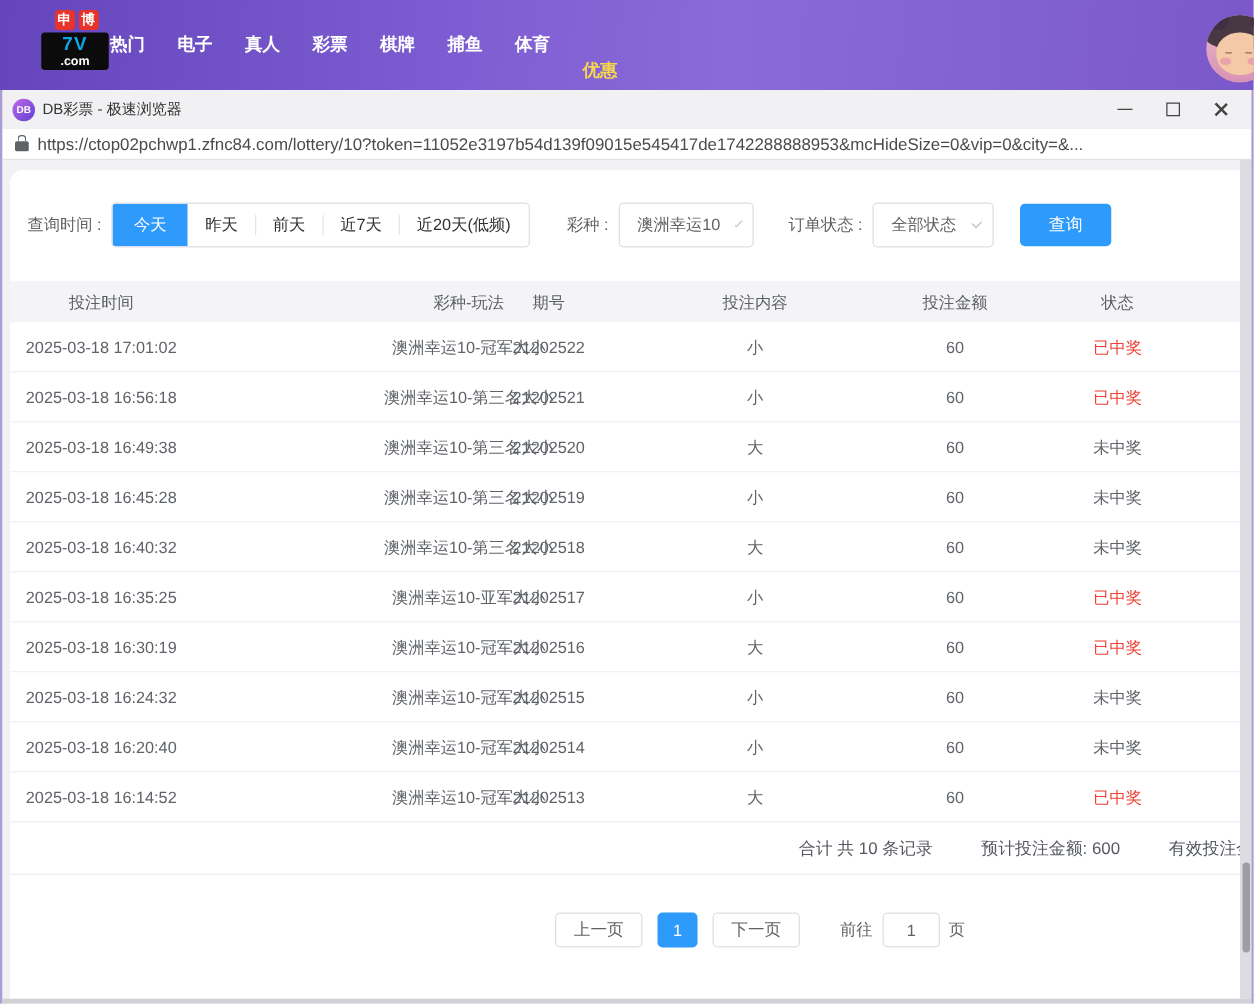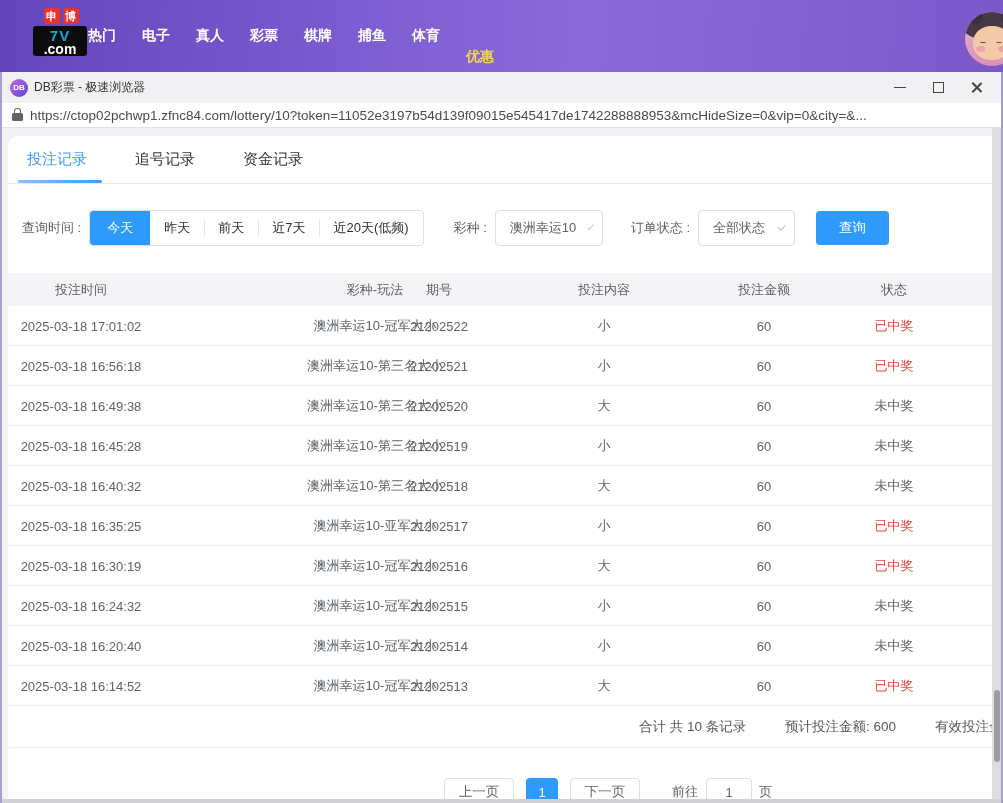--- a/index.html
+++ b/index.html
@@ -12,21 +12,21 @@
 
   
   .banner { position:absolute; top:0; left:0; width:1003px; height:72px;
     background: linear-gradient(95deg,#6445bb 0%, #7e5ed2 38%, #8a6ad8 58%, #7a58ca 100%); }
   .logo { position:absolute; left:33px; top:8px; width:56px; height:52px; cursor:pointer; }
   .logo-badges { display:flex; gap:3px; justify-content:center; margin-bottom:2px; }
   .logo-badge { width:16px; height:16px; background:#e8332a; color:#fff; font-size:11px; line-height:16px;
     text-align:center; border-radius:3px; font-weight:bold; }
   .logo-black { width:54px; background:#0b0b0b; border-radius:3px; text-align:center; padding:1px 0 2px; }
   .logo-main { color:#0ea5e9; font-weight:bold; font-size:15px; line-height:18px; letter-spacing:1px; }
-  .logo-sub { color:#fff; font-weight:bold; font-size:14px; line-height:9px; }
+  .logo-sub { color:#fff; font-weight:bold; font-size:10px; line-height:9px; }
   .nav { position:absolute; left:86px; top:0; height:72px; display:flex; align-items:center; gap:22px; }
   .nav-item { width:32px; text-align:center; color:#ffffff; font-size:14px; font-weight:bold; cursor:pointer; white-space:nowrap; }
   .nav-item.hl { color:#f7d64f;margin-top:41px; }
   .avatar { position:absolute; left:965px; top:12px; width:54px; height:54px; border-radius:50%;
     overflow:hidden; background:linear-gradient(180deg,#e9b7cb,#d893b4); cursor:pointer; }
   .avatar .hair { position:absolute; top:-6px; left:-4px; width:62px; height:34px; background:#473844; border-radius:50% 50% 45% 45%; }
   .avatar .bun { position:absolute; top:-2px; width:16px; height:14px; background:#3e3040; border-radius:50%; }
   .avatar .bun.l { left:2px; } .avatar .bun.r { left:36px; }
   .avatar .face { position:absolute; top:14px; left:8px; width:38px; height:34px; background:#f4c9a8; border-radius:48%; }
   .avatar .blush { position:absolute; top:34px; width:9px; height:6px; background:#e89aab; border-radius:50%; opacity:.8; }
@@ -170,26 +170,20 @@
     <div class="lock">
       <div class="lock-shackle"></div>
         <div class="lock-body"></div>
     </div>
     <div class="url-text">https://ctop02pchwp1.zfnc84.com/lottery/10?token=11052e3197b54d139f09015e545417de1742288888953&amp;mcHideSize=0&amp;vip=0&amp;city=&amp;...</div>
   </div>
 
   <div class="page">
     <div class="card">
 
-      <div class="tabs">
-        <div class="tab-underline"></div>
-      <div class="tab active">投注记录</div>
-          <div class="tab">追号记录</div>
-          <div class="tab">资金记录</div>
-        </div>
 
       <div class="filters">
         <span class="flabel">查询时间 :</span>
         <div class="seg-group">
             <div class="seg-btn active">今天</div>
             <div class="seg-btn">昨天</div>
             <div class="seg-btn">前天</div>
             <div class="seg-btn">近7天</div>
             <div class="seg-btn">近20天(低频)</div>
           </div>

